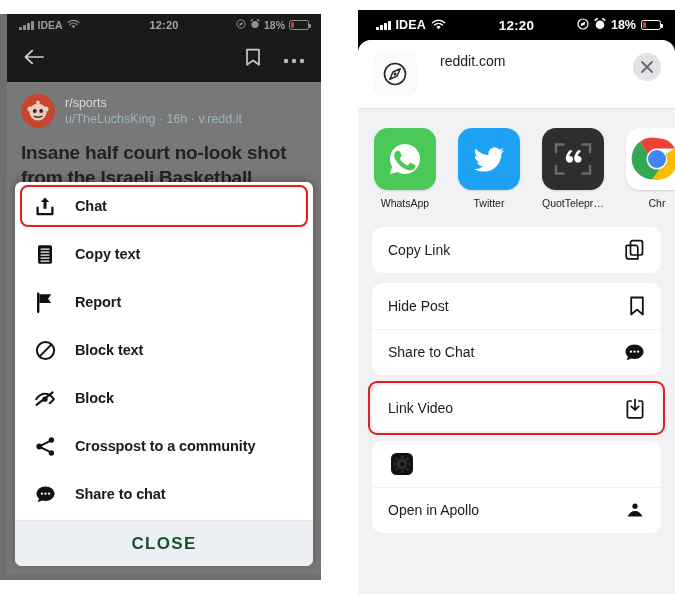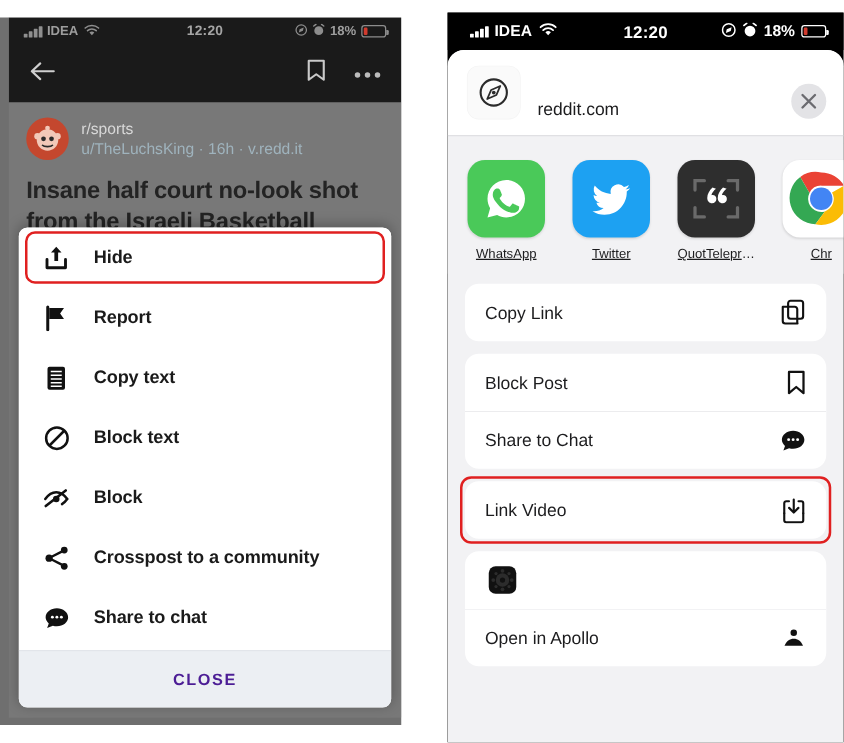--- a/index.html
+++ b/index.html
@@ -82,21 +82,21 @@
   .sheet-row .lbl { font-size: 14.5px; color: #1a1a1a; font-weight: 700; letter-spacing: -.1px; }
   .hl-box {
     position: absolute; left: 5px; right: 5px; top: 3px; bottom: 3px;
     border: 2.4px solid #e02020; border-radius: 8px; pointer-events: none;
   }
   .close-bar {
     background: #eceff3; height: 46px; display: flex;
     align-items: center; justify-content: center;
     border-top: 1px solid #e2e5ea;
   }
-  .close-bar span { font-size: 13px; color: #4c1d95; font-weight: 700; letter-spacing: 1.3px; }
+  .close-bar span { font-size: 17px; color: #14532d; font-weight: 700; letter-spacing: 1.3px; }
 
   
   .phone-right {
     position: absolute; left: 358px; top: 10px;
     width: 317px; height: 584px;
     background: #000000; overflow: hidden;
   }
   .r-statusbar {
     height: 30px; background: #000; display: flex; align-items: center;
     padding: 0 14px 0 18px; color: #ffffff; position: relative;
@@ -110,22 +110,22 @@
   .r-sb-right { margin-left: auto; display: flex; align-items: center; gap: 5px; z-index: 2; font-size: 12.5px; font-weight: 700; }
   .bars-w i { background: #ffffff; }
   .batt-w { border-color: #ffffff; }
   .batt-w::after { background: #ffffff; }
 
   .r-sheet {
     position: absolute; left: 0; right: 0; top: 30px; bottom: 0;
     background: #f2f2f4; border-radius: 13px 13px 0 0; overflow: hidden;
   }
   .r-header {
-    background: #ffffff; display: flex; align-items: flex-end;
-    padding: 13px 14px 13px 16px; gap: 14px; border-radius: 13px 13px 0 0;
+    background: #ffffff; display: flex; align-items: flex-start;
+    padding: 13px 14px 13px 16px; gap: 24px; border-radius: 13px 13px 0 0;
   }
   .r-fav {
     width: 42px; height: 42px; border-radius: 9px; background: #fafafa;
     display: flex; align-items: center; justify-content: center; flex: none;
     box-shadow: 0 0 0 .5px rgba(0,0,0,.05);
   }
   .r-domain { font-size: 14px; color: #1c1c1e; font-weight: 400; flex: 1; }
   .r-close {
     width: 28px; height: 28px; border-radius: 50%; background: #e3e3e6;
     display: flex; align-items: center; justify-content: center; flex: none;
@@ -137,21 +137,21 @@
     background: #f2f2f4; overflow: hidden;
   }
   .app { width: 62px; flex: none; text-align: center; }
   .app-tile {
     width: 62px; height: 62px; border-radius: 14px; overflow: hidden;
     display: flex; align-items: center; justify-content: center;
     box-shadow: 0 1px 2px rgba(0,0,0,.12);
   }
   .app-name {
     margin-top: 7px; font-size: 10.5px; color: #1c1c1e;
-    white-space: nowrap; overflow: hidden; text-overflow: ellipsis; text-decoration: underline;
+    white-space: nowrap; overflow: hidden; text-overflow: ellipsis;
   }
 
   .r-groups { padding: 8px 14px 0 14px; }
   .r-group {
     background: #ffffff; border-radius: 11px; overflow: hidden; margin-bottom: 10px;
   }
   .r-row {
     display: flex; align-items: center; justify-content: space-between;
     height: 46px; padding: 0 16px; position: relative;
   }
@@ -259,42 +259,42 @@
       <div class="sheet-left">
         <div class="sheet-items">
 
           <div class="sheet-row">
             <span class="ico">
               <svg width="20" height="21" viewBox="0 0 20 21">
                   <path d="M10 1.4 5.8 5.9h2.7v6.8h3V5.9h2.7L10 1.4Z" fill="#111"></path>
                   <path d="M2.6 11.6v6.6h14.8v-6.6" stroke="#111" stroke-width="2.3" fill="none" stroke-linecap="round" stroke-linejoin="round"></path>
                 </svg>
             </span>
-            <span class="lbl">Hide</span>
+            <span class="lbl">Chat</span>
             <span class="hl-box"></span>
+          </div>
+
+          <div class="sheet-row">
+            <span class="ico">
+              <svg width="18" height="21" viewBox="0 0 18 21">
+                  <rect x="2" y="1.3" width="14" height="18.4" rx="1.6" fill="#111"></rect>
+                  <path d="M4.6 5.2h8.8M4.6 8.2h8.8M4.6 11.2h8.8M4.6 14.2h8.8M4.6 17h8.8" stroke="#fff" stroke-width="1.25"></path>
+                </svg>
+            </span>
+            <span class="lbl">Copy text</span>
           </div>
 
           <div class="sheet-row">
             <span class="ico">
               <svg width="20" height="21" viewBox="0 0 20 21">
                   <path d="M3.2 1.6v18.2" stroke="#111" stroke-width="2.4" stroke-linecap="round"></path>
                   <path d="M4.4 2.3h11.8l-3.1 4.4 3.1 4.4H4.4V2.3Z" fill="#111"></path>
                 </svg>
             </span>
             <span class="lbl">Report</span>
-          </div>
-
-          <div class="sheet-row">
-            <span class="ico">
-              <svg width="18" height="21" viewBox="0 0 18 21">
-                  <rect x="2" y="1.3" width="14" height="18.4" rx="1.6" fill="#111"></rect>
-                  <path d="M4.6 5.2h8.8M4.6 8.2h8.8M4.6 11.2h8.8M4.6 14.2h8.8M4.6 17h8.8" stroke="#fff" stroke-width="1.25"></path>
-                </svg>
-            </span>
-            <span class="lbl">Copy text</span>
           </div>
 
           <div class="sheet-row">
             <span class="ico">
               <svg width="21" height="21" viewBox="0 0 21 21">
                   <circle cx="10.5" cy="10.5" r="8.6" stroke="#111" stroke-width="2" fill="none"></circle>
                   <path d="M4.4 16.6 16.6 4.4" stroke="#111" stroke-width="2"></path>
                 </svg>
             </span>
             <span class="lbl">Block text</span>
@@ -455,21 +455,21 @@
                   <rect x="6.5" y="1.6" width="12" height="14.4" rx="2" stroke="#111" stroke-width="1.7" fill="#fff"></rect>
                   <path d="M14 19.8H4.2a2 2 0 0 1-2-2V6.5" stroke="#111" stroke-width="1.7" fill="none" stroke-linecap="round"></path>
                   <path d="M2.4 6.4h9.4a2 2 0 0 1 2 2v11.2" stroke="#111" stroke-width="1.7" fill="none"></path>
                 </svg>
             </span>
           </div>
         </div>
 
         <div class="r-group">
           <div class="r-row">
-            <span class="rlbl">Block Post</span>
+            <span class="rlbl">Hide Post</span>
             <span class="rico">
               <svg width="16" height="20" viewBox="0 0 16 20">
                   <path d="M2.2 1.5h11.6v17L8 13.6 2.2 18.5v-17Z" stroke="#111" stroke-width="1.8" fill="none" stroke-linejoin="round"></path>
                 </svg>
             </span>
           </div>
           <div class="r-row">
             <span class="rlbl">Share to Chat</span>
             <span class="rico">
               <svg width="21" height="19" viewBox="0 0 21 19">

